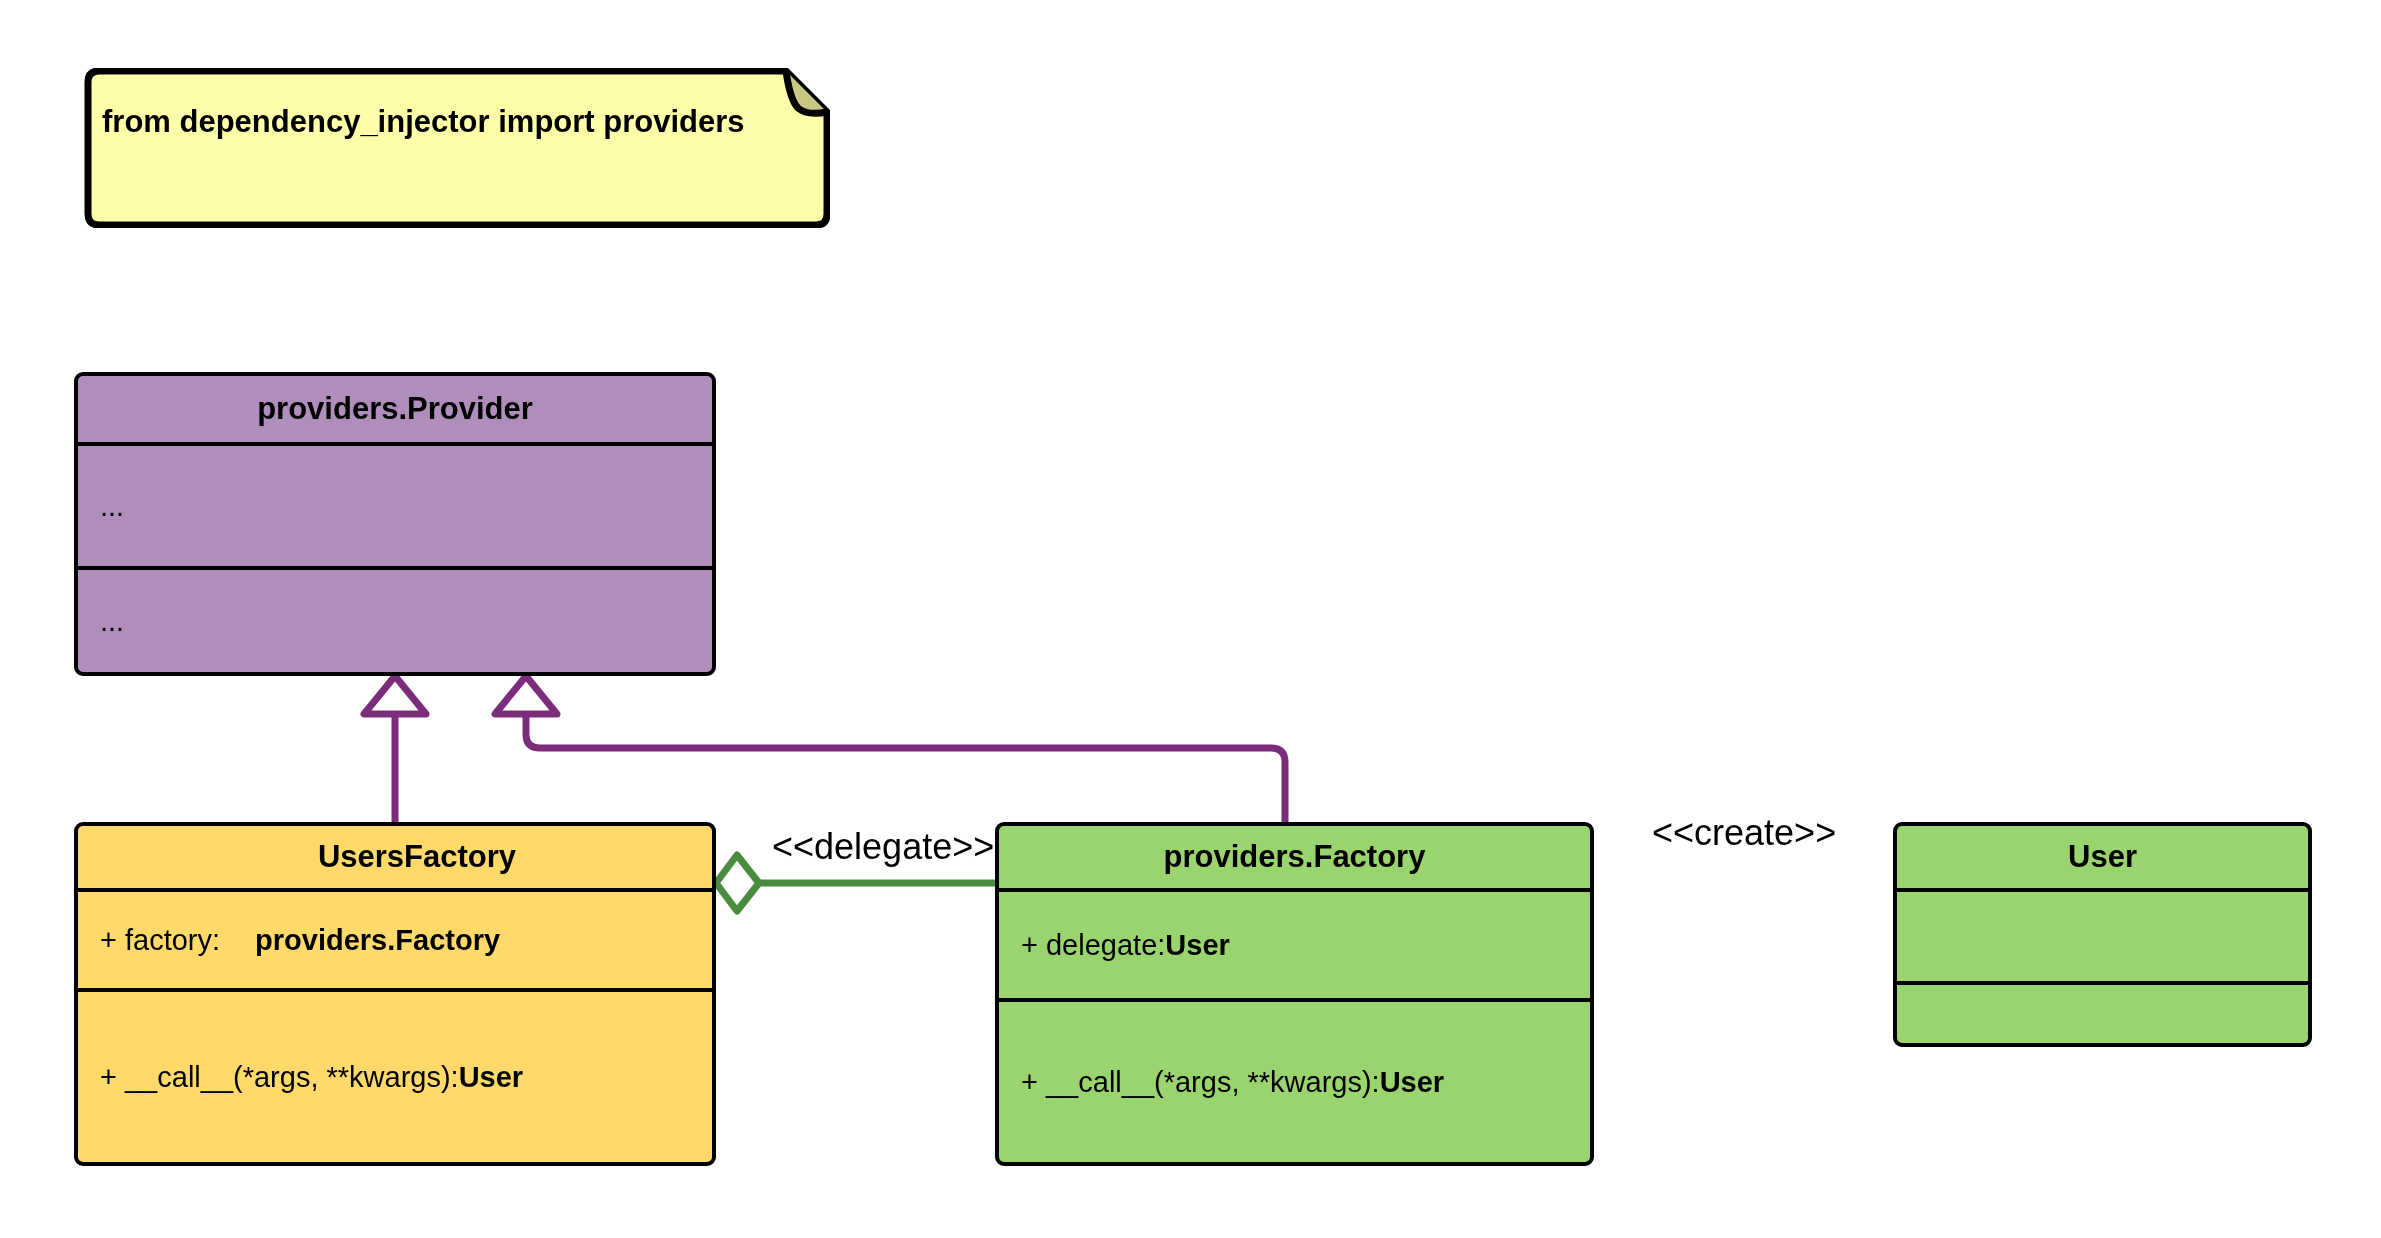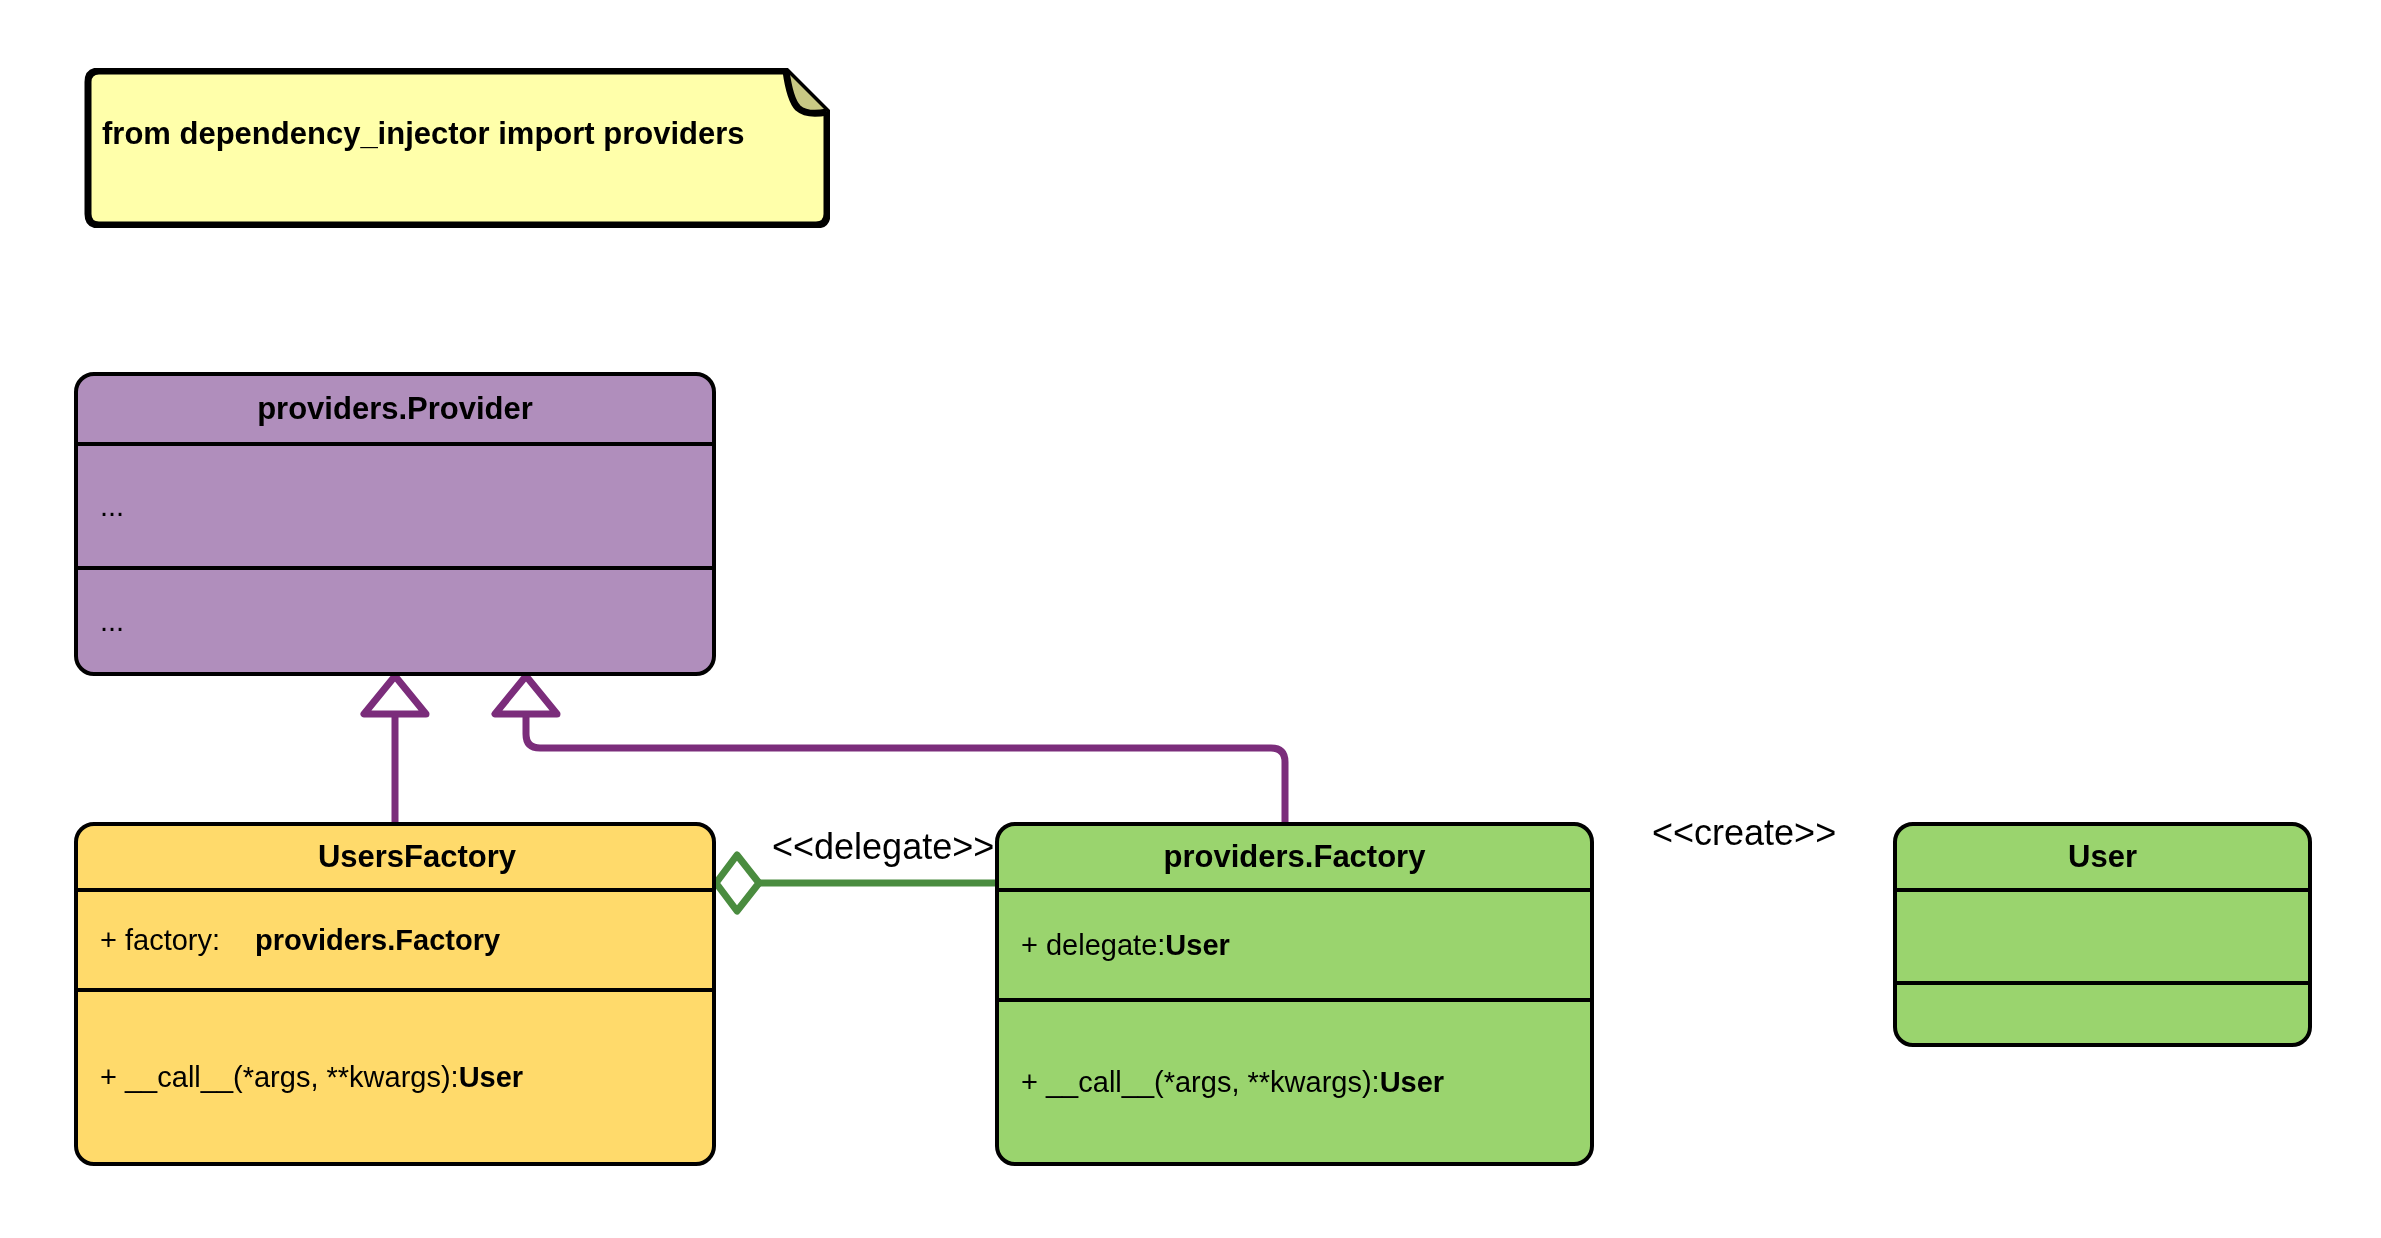--- a/index.html
+++ b/index.html
@@ -33,33 +33,33 @@
     left: 74px;
     top: 68px;
     width: 756px;
     height: 160px;
     box-sizing: border-box;
   }
   .note-svg { position: absolute; left: 0; top: 0; }
   .note-text {
     position: absolute;
     left: 28px;
-    top: 48px;
+    top: 36px;
     font-size: 31px;
     font-weight: bold;
     color: #000000;
     white-space: nowrap;
   }
 
   
   .cls {
     position: absolute;
     box-sizing: border-box;
     border: 4px solid #000000;
-    border-radius: 20px;
+    border-radius: 9px;
     overflow: hidden;
     background: #ffffff;
   }
   .cls-title {
     box-sizing: border-box;
     text-align: center;
     font-size: 31px;
     font-weight: bold;
     color: #000000;
     border-bottom: 4px solid #000000;

